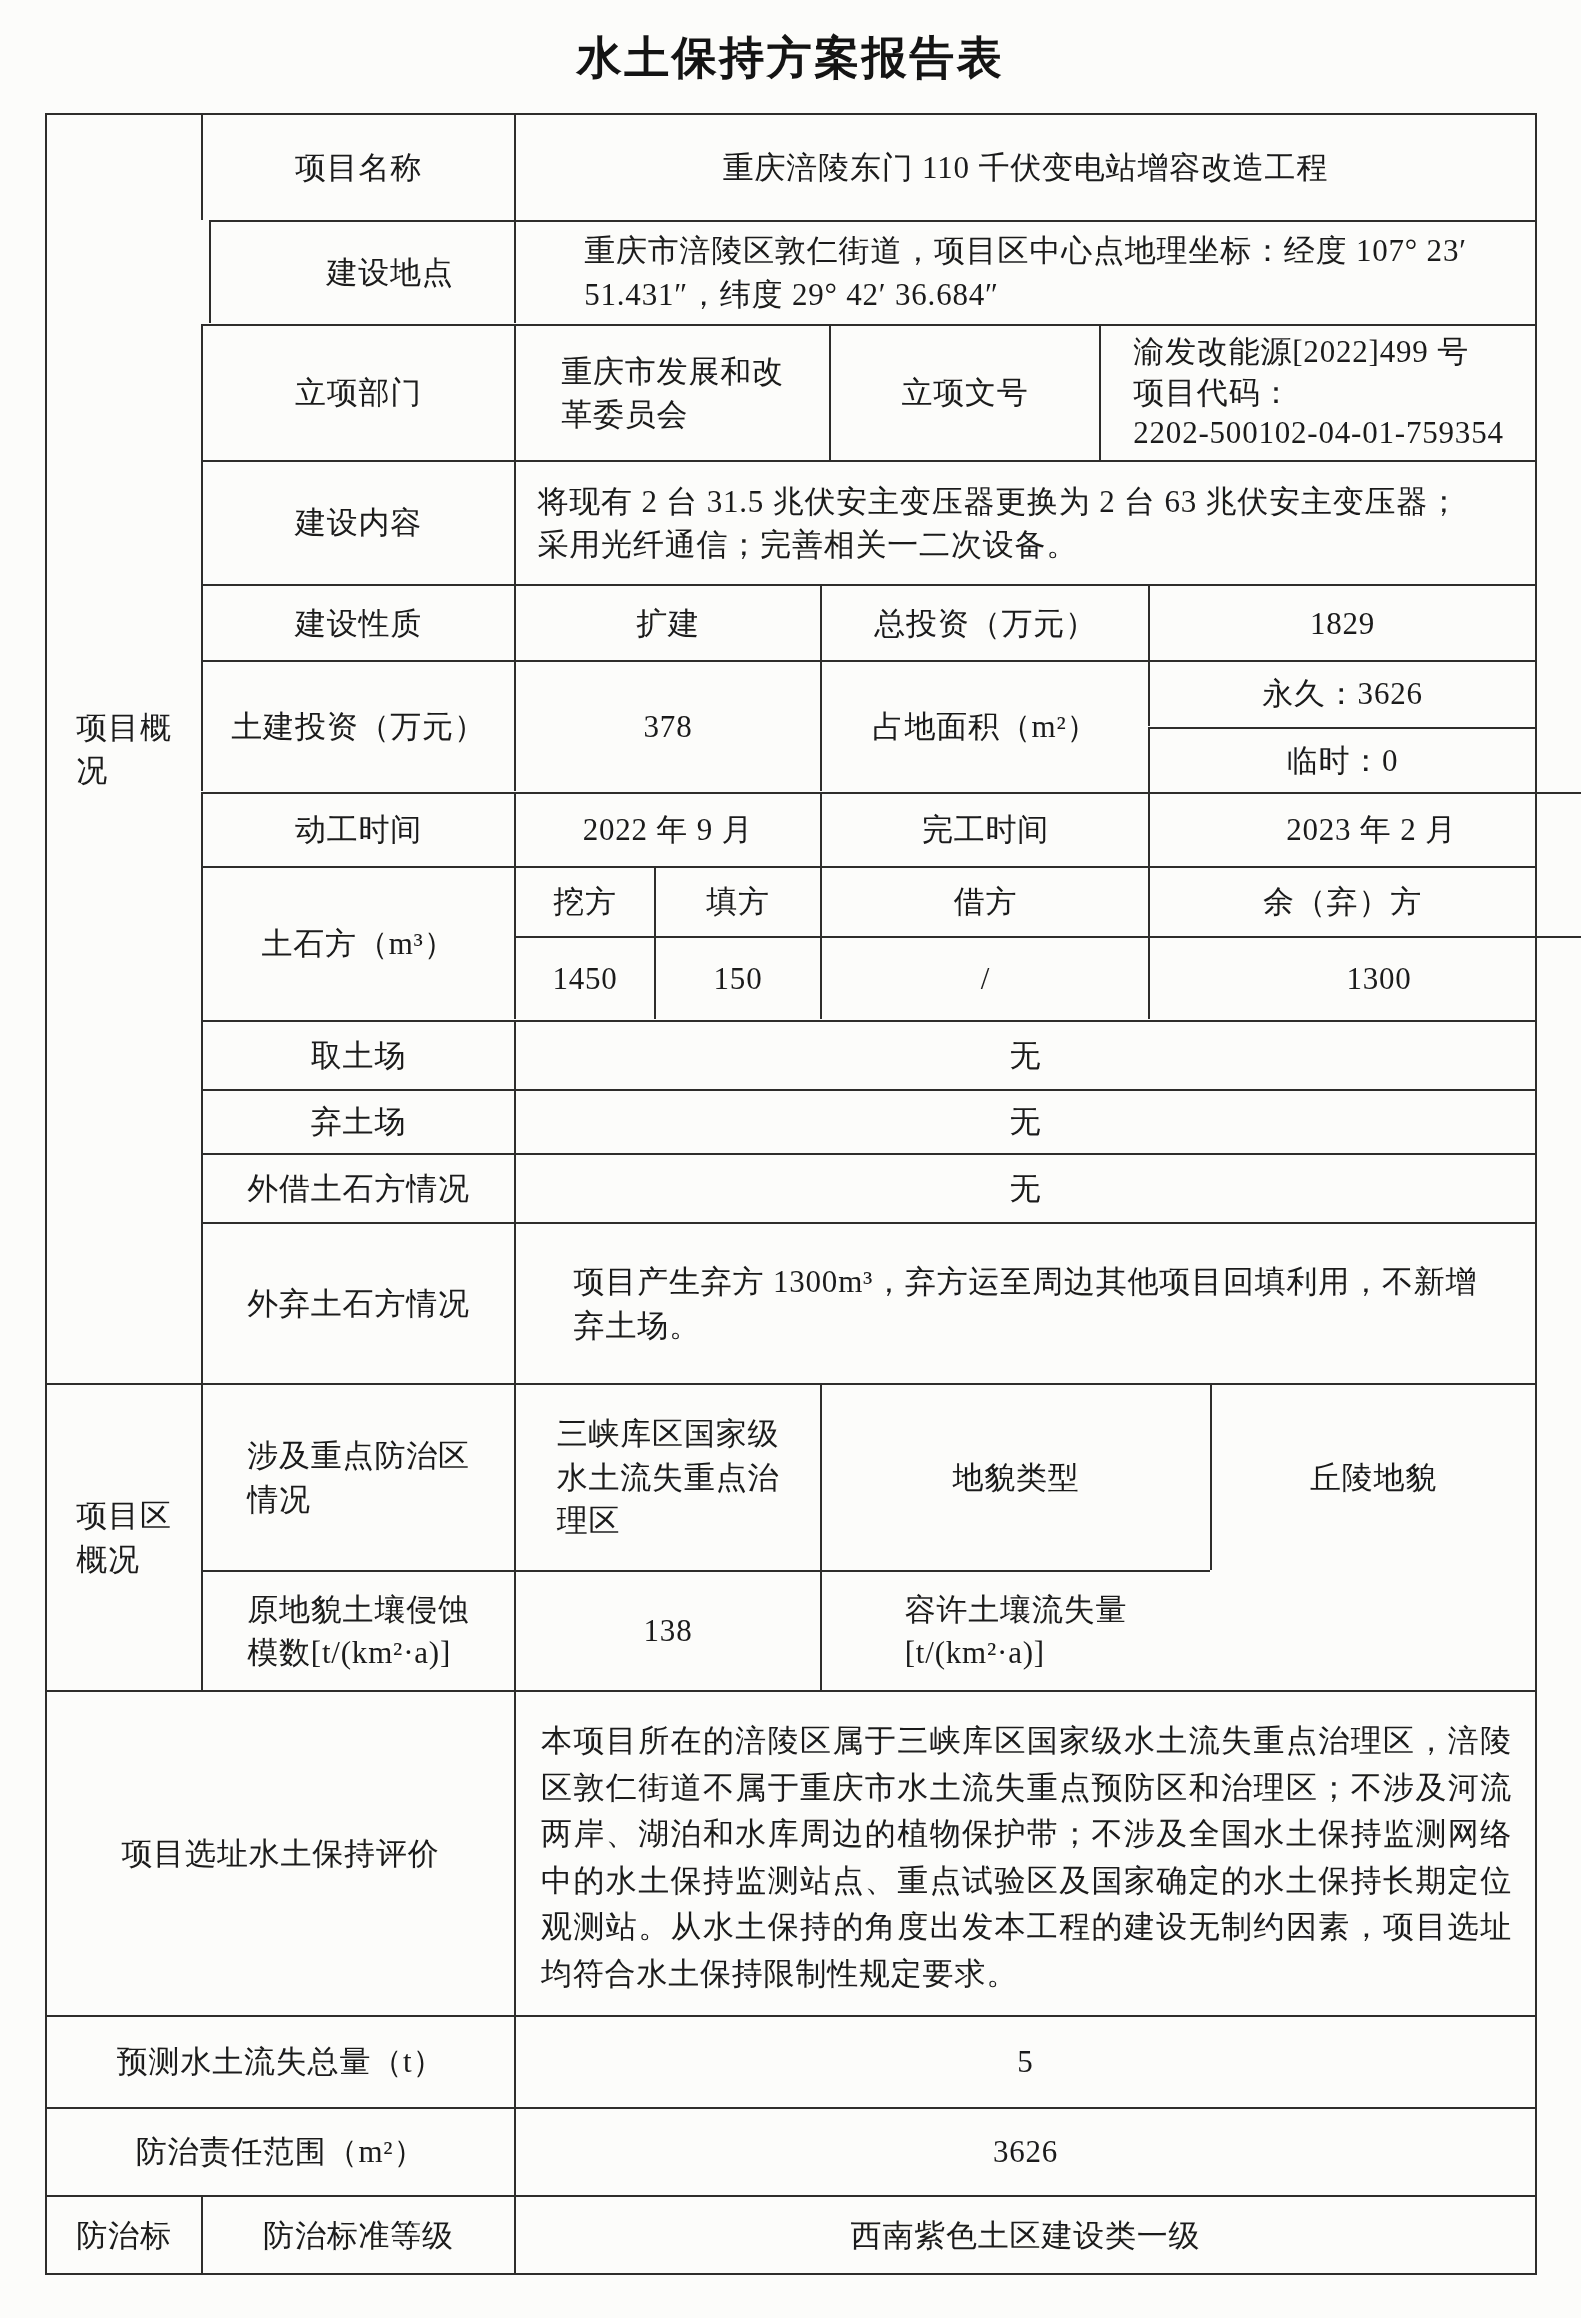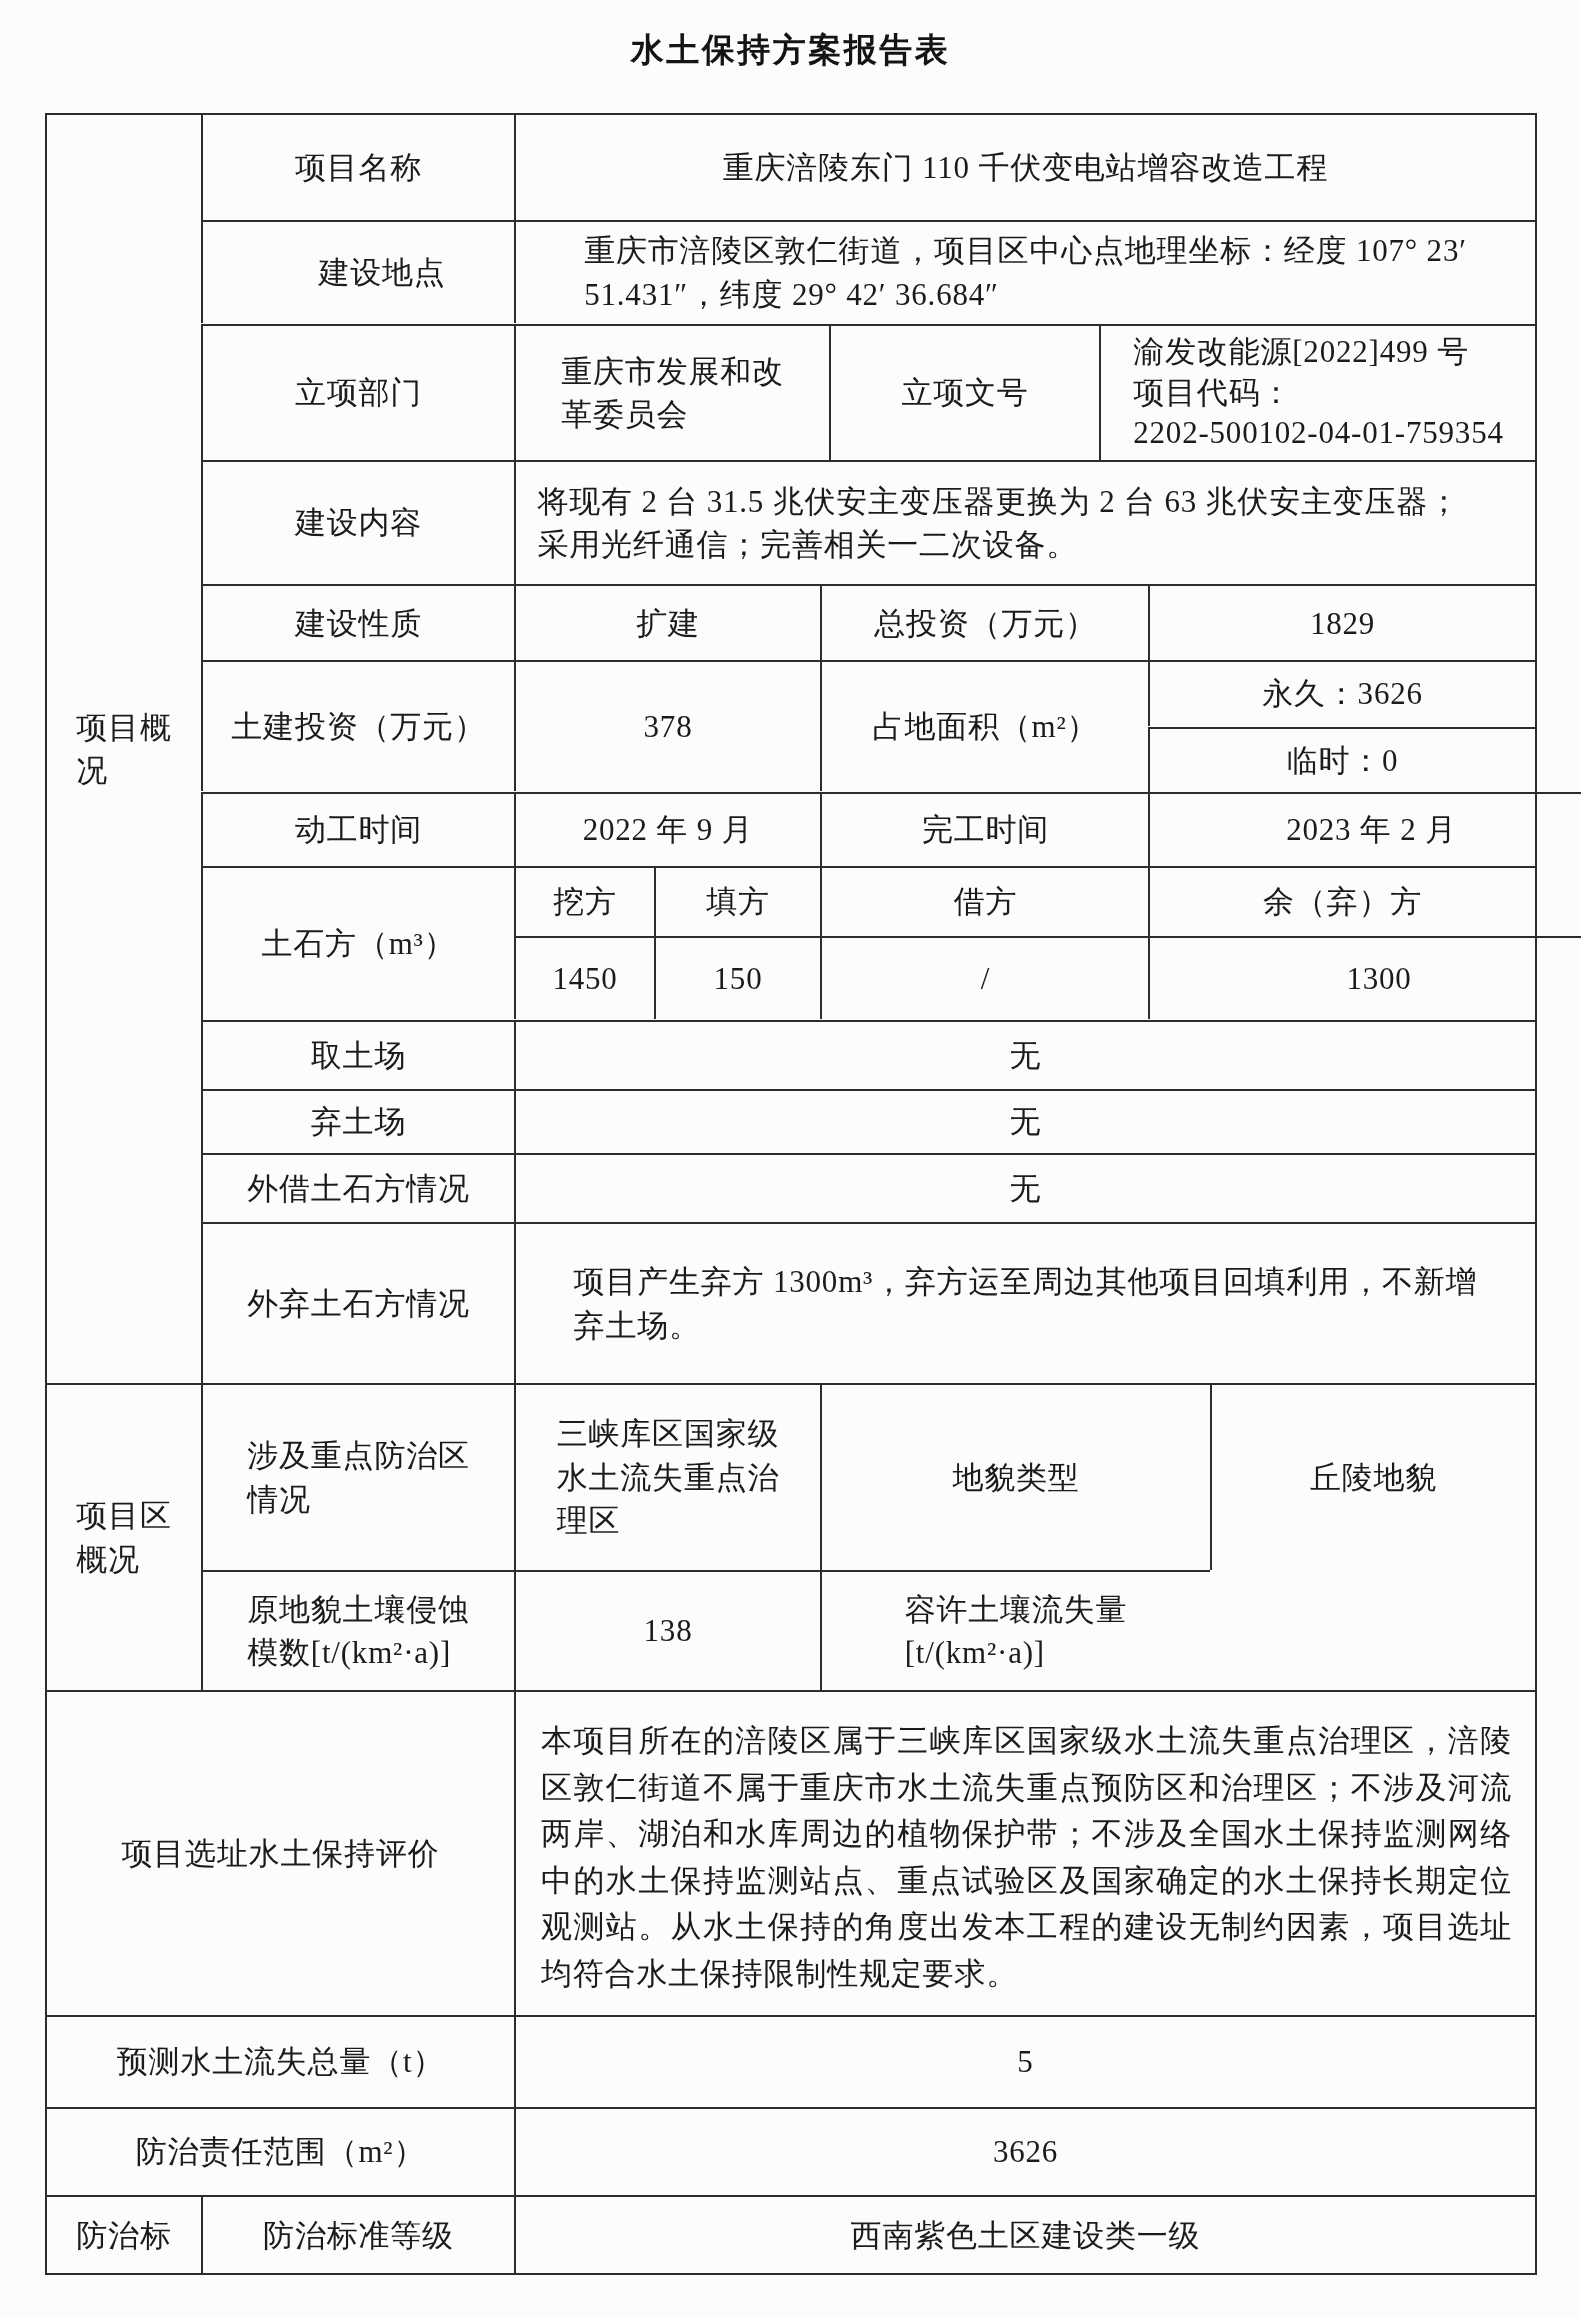--- a/index.html
+++ b/index.html
@@ -7,21 +7,21 @@
     position:relative;
     width:1581px;height:2319px;
     background:#fcfcfa;
     font-family:"Liberation Serif","DejaVu Serif",serif;
     color:#1b1b1b;
     overflow:hidden;
   }
   .doc-title{
     position:absolute;left:0;top:28px;width:100%;
     text-align:center;
-    font-size:33px;font-weight:bold;letter-spacing:2.5px;color:#141414;
+    font-size:45px;font-weight:bold;letter-spacing:2.5px;color:#141414;
   }
   .report-table{
     position:absolute;left:45px;top:113px;
     width:1492px;height:2162px;
     border-right:2.5px solid #2e2d2b;
     border-bottom:2.5px solid #2e2d2b;
     box-sizing:border-box;
   }
   .cell{
     position:absolute;box-sizing:border-box;
@@ -52,21 +52,21 @@
   <div class="doc-title">水土保持方案报告表</div>
 
   <div class="report-table">
 
     <div class="cell" style="left:0px;top:0px;width:156px;height:1270px">项目概
 况</div>
 
     <div class="cell" style="left:156px;top:0px;width:313px;height:107px">项目名称</div>
     <div class="cell" style="left:469px;top:0px;width:1021px;height:107px">重庆涪陵东门 110 千伏变电站增容改造工程</div>
 
-    <div class="cell" style="left:156px;top:107px;width:360px;height:103px">建设地点</div>
+    <div class="cell" style="left:164px;top:107px;width:360px;height:103px">建设地点</div>
     <div class="cell" style="left:469px;top:107px;width:1021px;height:103px">重庆市涪陵区敦仁街道，项目区中心点地理坐标：经度 107° 23′
 51.431″，纬度 29° 42′ 36.684″</div>
 
     <div class="cell" style="left:156px;top:211px;width:313px;height:136px">立项部门</div>
     <div class="cell" style="left:469px;top:211px;width:315px;height:136px">重庆市发展和改
 革委员会</div>
     <div class="cell" style="left:784px;top:211px;width:270px;height:136px">立项文号</div>
     <div class="cell tight" style="left:1054px;top:211px;width:437px;height:136px">渝发改能源[2022]499 号
 项目代码：
 2202-500102-04-01-759354</div>

